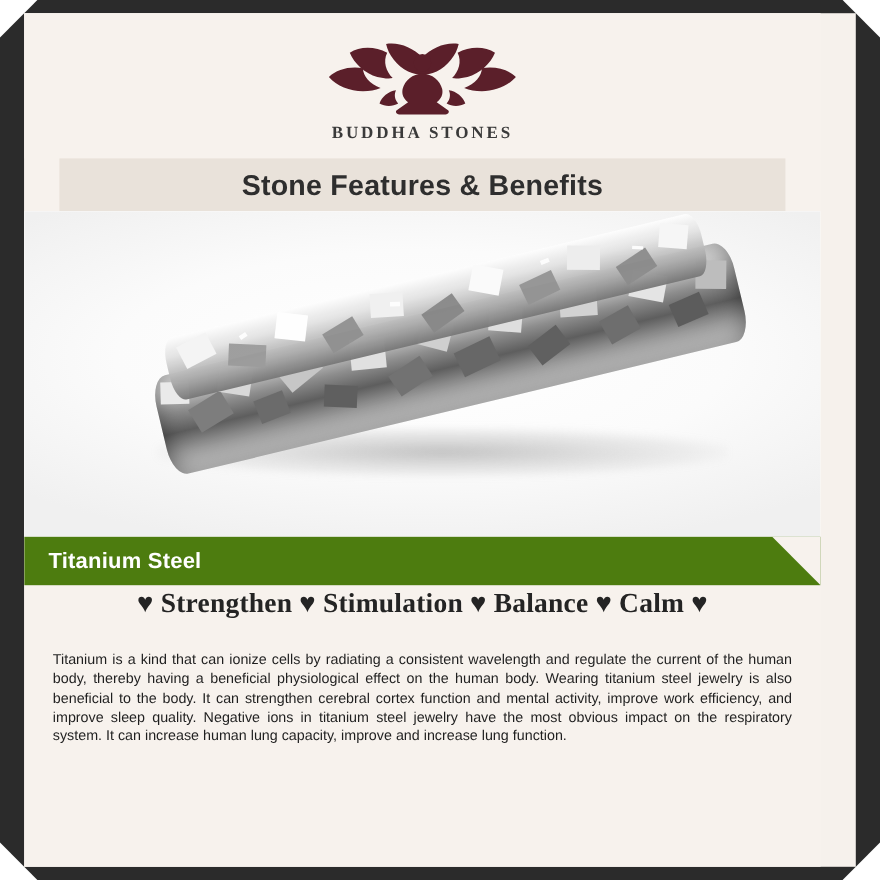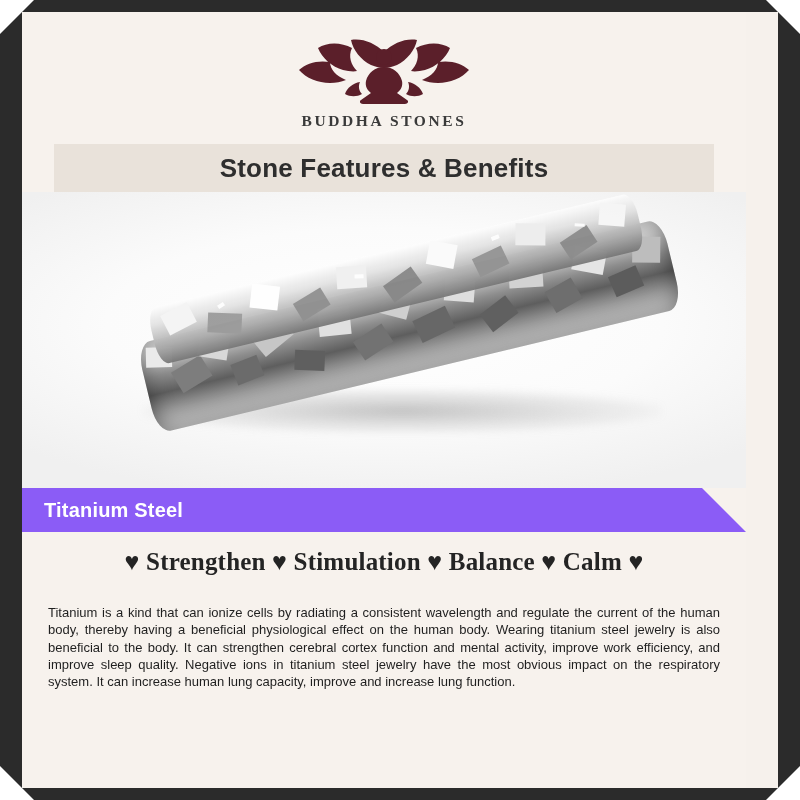--- a/index.html
+++ b/index.html
@@ -141,21 +141,21 @@
   .sparkle {
     position: absolute;
     background: #ffffff;
     opacity: .9;
   }
 
   
   .label-bar {
     position: relative;
     height: 44px;
-    background: #8b5cf6;
+    background: #4d7c0f;
     display: flex;
     align-items: center;
   }
   .label-bar .label-text {
     color: #ffffff;
     font-size: 20px;
     font-weight: bold;
     padding-left: 22px;
     letter-spacing: .2px;
   }
@@ -164,21 +164,21 @@
     position: absolute;
     right: 0; top: 0;
     width: 0; height: 0;
     border-top: 44px solid #f7f2ed;
     border-left: 44px solid transparent;
   }
 
   
   .benefits {
     text-align: center;
-    padding: 16px 10px 6px;
+    padding: 3px 10px 6px;
     font-size: 25px;
     font-weight: bold;
     color: #242424;
     font-family: "Liberation Serif", serif;
     letter-spacing: .2px;
   }
 
   
   .copy {
     padding: 2px 26px 0 26px;

